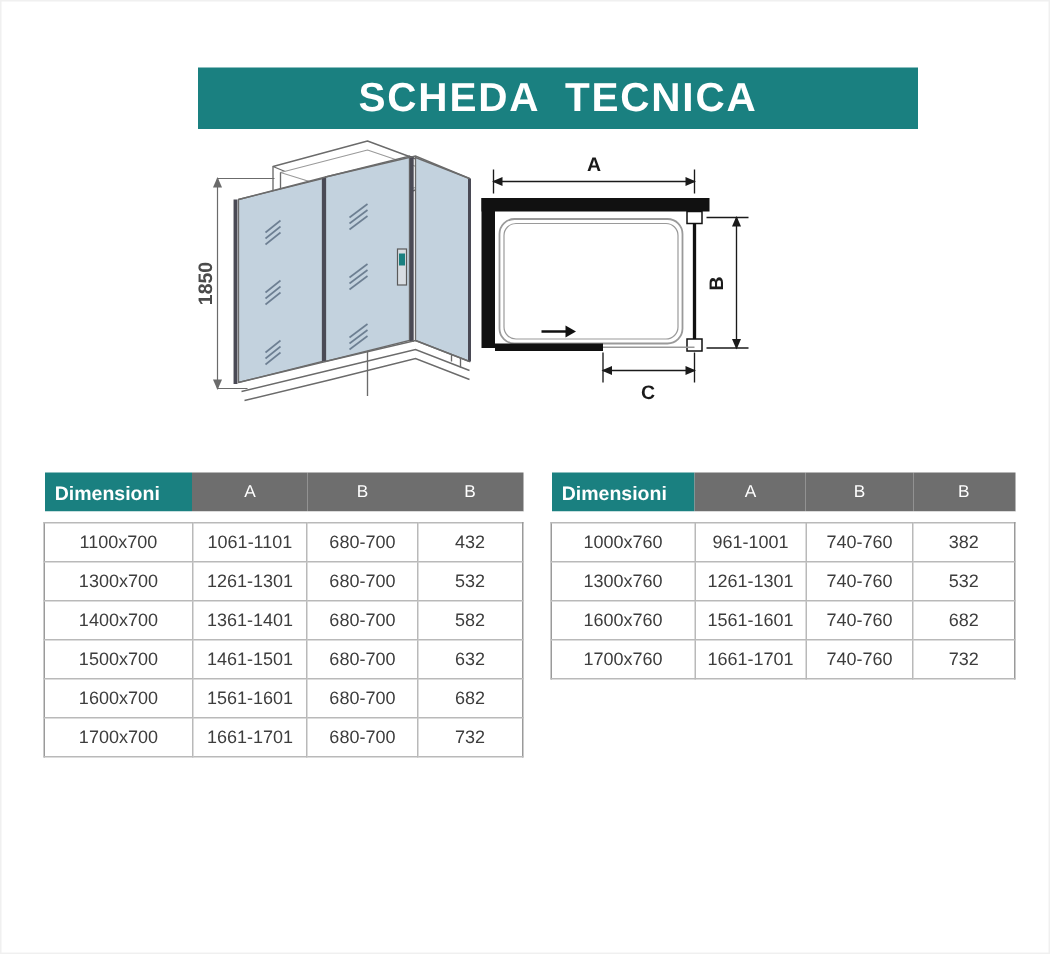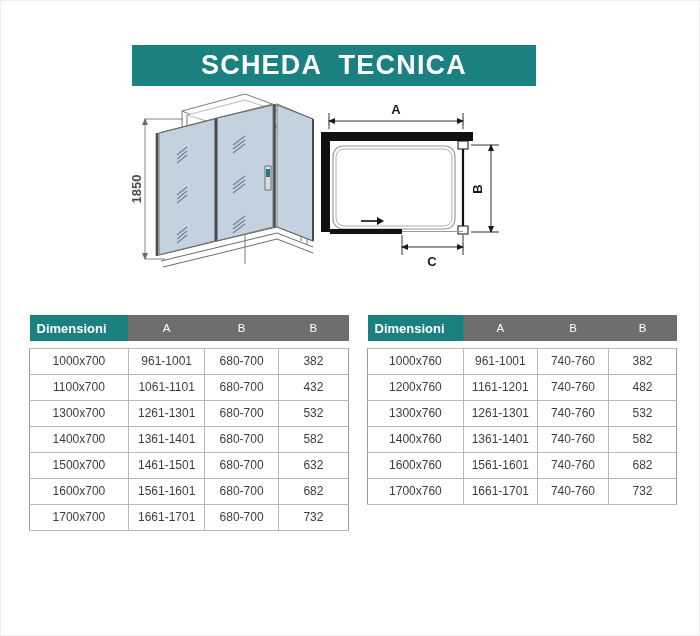--- a/index.html
+++ b/index.html
@@ -22,21 +22,21 @@
     background: #ffffff;
     border: 1px solid #f0f0f0;
     box-sizing: border-box;
   }
 
   
   .title-banner {
     position: absolute;
     left: 131px;
     top: 44px;
-    width: 404px;
+    width: 480px;
     height: 41px;
     background: #1a8080;
     display: flex;
     align-items: center;
     justify-content: center;
   }
   .title-text {
     color: #ffffff;
     font-size: 27px;
     font-weight: bold;
@@ -292,26 +292,20 @@
           <th class="dim-head">Dimensioni</th>
           <th>A</th>
           <th>B</th>
           <th>B</th>
         </tr>
       </thead>
       <tbody>
         <tr class="spacer-row">
             <td colspan="4"></td>
           </tr>
-      <tr>
-            <td>1000x700</td>
-            <td>961-1001</td>
-            <td>680-700</td>
-            <td>382</td>
-          </tr>
           <tr>
             <td>1100x700</td>
             <td>1061-1101</td>
             <td>680-700</td>
             <td>432</td>
           </tr>
           <tr>
             <td>1300x700</td>
             <td>1261-1301</td>
             <td>680-700</td>
@@ -365,38 +359,26 @@
         <tr class="spacer-row">
             <td colspan="4"></td>
           </tr>
       <tr>
             <td>1000x760</td>
             <td>961-1001</td>
             <td>740-760</td>
             <td>382</td>
           </tr>
           <tr>
-            <td>1200x760</td>
-            <td>1161-1201</td>
-            <td>740-760</td>
-            <td>482</td>
-          </tr>
-          <tr>
             <td>1300x760</td>
             <td>1261-1301</td>
             <td>740-760</td>
             <td>532</td>
           </tr>
           <tr>
-            <td>1400x760</td>
-            <td>1361-1401</td>
-            <td>740-760</td>
-            <td>582</td>
-          </tr>
-          <tr>
             <td>1600x760</td>
             <td>1561-1601</td>
             <td>740-760</td>
             <td>682</td>
           </tr>
           <tr>
             <td>1700x760</td>
             <td>1661-1701</td>
             <td>740-760</td>
             <td>732</td>

